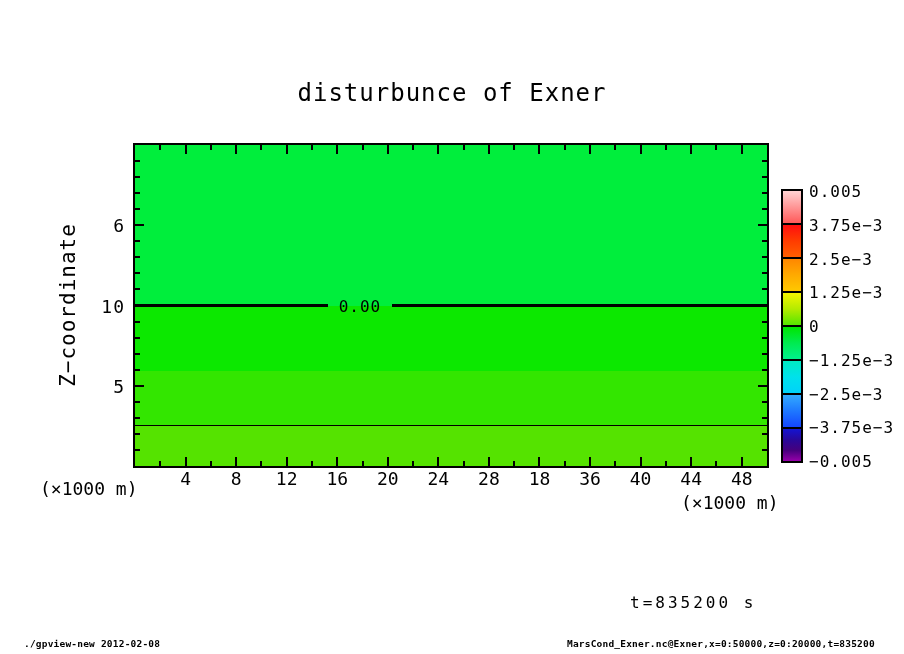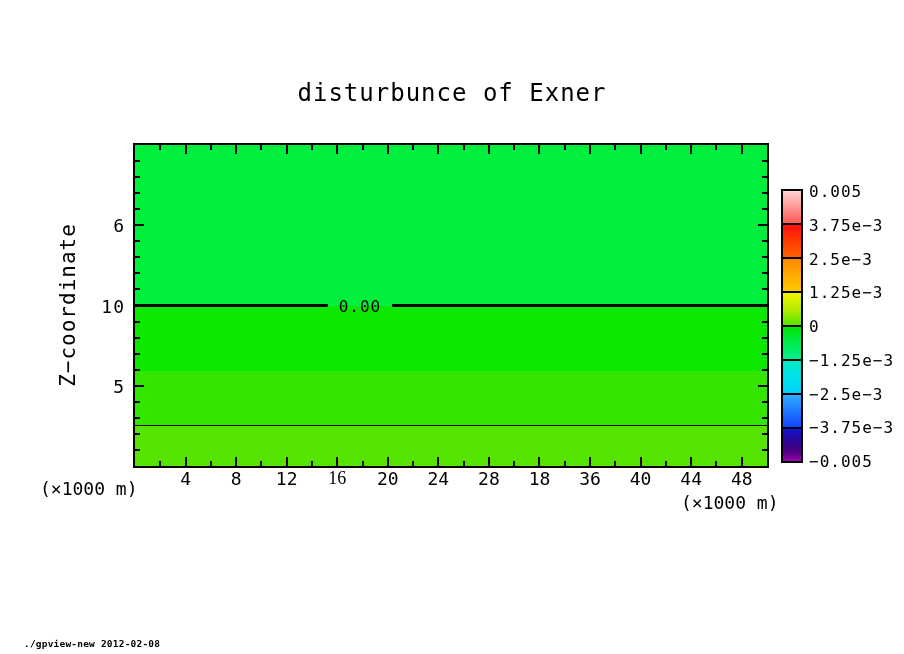--- a/index.html
+++ b/index.html
@@ -137,21 +137,21 @@
         <div class="tick" style="top: 31.1px; height: 2px; width: 5px; right: 0px;"></div>
         <div class="tick" style="top: 15.05px; height: 2px; width: 5px; left: 0px;"></div>
         <div class="tick" style="top: 15.05px; height: 2px; width: 5px; right: 0px;"></div>
       </div>
   </div>
 
   <div id="x-labels">
       <span class="abs xlab" style="left: 185.56px;">4</span>
       <span class="abs xlab" style="left: 236.12px;">8</span>
       <span class="abs xlab" style="left: 286.68px;">12</span>
-      <span class="abs xlab" style="left: 337.24px; font-family: Liberation Serif, serif;">16</span>
+      <span class="abs xlab" style="left: 337.24px;">16</span>
       <span class="abs xlab" style="left: 387.8px;">20</span>
       <span class="abs xlab" style="left: 438.36px; text-align: center;">24</span>
       <span class="abs xlab" style="left: 488.92px;">28</span>
       <span class="abs xlab" style="left: 539.48px;">18</span>
       <span class="abs xlab" style="left: 590.04px;">36</span>
       <span class="abs xlab" style="left: 640.6px;">40</span>
       <span class="abs xlab" style="left: 691.16px;">44</span>
       <span class="abs xlab" style="left: 741.72px;">48</span>
     </div>
   <div id="y-labels">
@@ -180,16 +180,18 @@
       <span class="cblab" style="top: 258.5px;">2.5e−3</span>
       <span class="cblab" style="top: 292.25px;">1.25e−3</span>
       <span class="cblab" style="top: 326px;">0</span>
       <span class="cblab" style="top: 359.75px;">−1.25e−3</span>
       <span class="cblab" style="top: 393.5px;">−2.5e−3</span>
       <span class="cblab" style="top: 427.25px;">−3.75e−3</span>
       <span class="cblab" style="top: 461px;">−0.005</span>
     </div>
 
 
+  <div class="abs" id="time-label">t=835200 s</div>
 
   <div class="abs footer" id="footer-left">./gpview-new  2012-02-08</div>
+  <div class="abs footer" id="footer-right">MarsCond_Exner.nc@Exner,x=0:50000,z=0:20000,t=835200</div>
 
 </div>
 
 </body></html>

